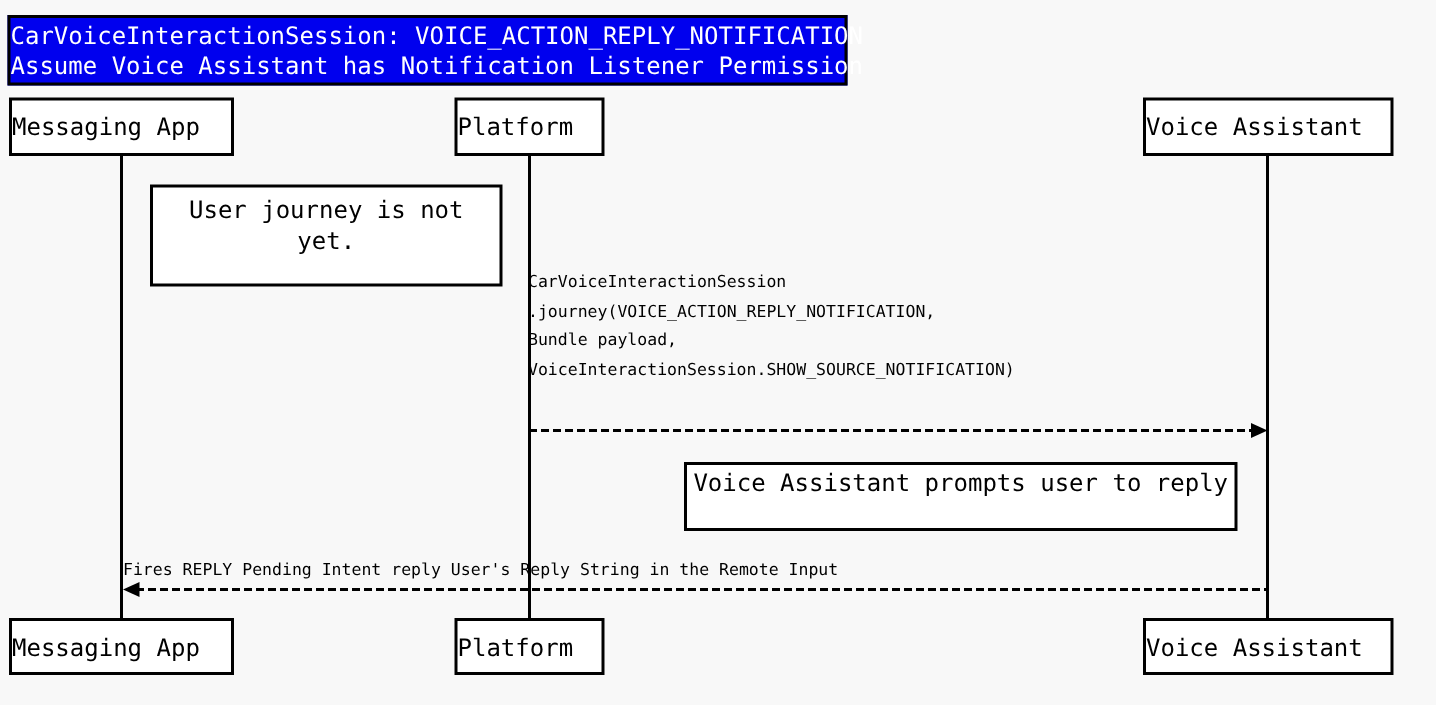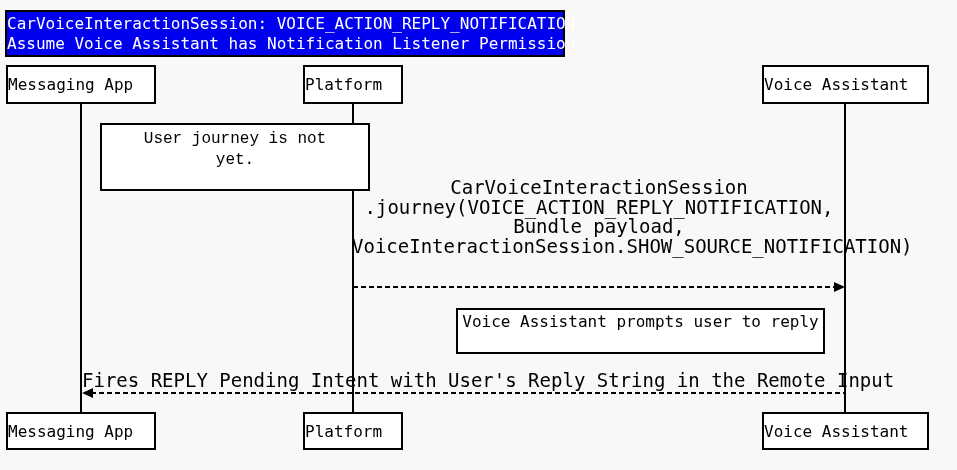--- a/index.html
+++ b/index.html
@@ -53,22 +53,22 @@
     position: absolute;
     box-sizing: border-box;
     background: #ffffff;
     border: 2px solid #000;
     text-align: center;
     font-size: 16px;
     white-space: nowrap;
   }
   .msg-label {
     position: absolute;
-    text-align: center;
-    font-size: 19px;
+    text-align: left;
+    font-size: 11px;
     white-space: nowrap;
   }
   .arrow {
     position: absolute;
     height: 10px;
   }
   .arrow .shaft {
     position: absolute;
     top: 4px;
     height: 2px;
@@ -110,21 +110,21 @@
   <div class="actor" style="left:6px;top:65px;width:150px;height:39px;">
     <span>Messaging App</span>
   </div>
   <div class="actor" style="left:303px;top:65px;width:100px;height:39px;">
     <span>Platform</span>
   </div>
   <div class="actor" style="left:762px;top:65px;width:167px;height:39px;">
     <span>Voice Assistant</span>
   </div>
 
-  <div class="note" style="left:100px;top:123px;width:270px;height:68px;line-height:21px;padding-top:4px;font-family:Liberation Mono, monospace;">
+  <div class="note" style="left:100px;top:123px;width:235px;height:68px;line-height:21px;padding-top:4px;">
     <div>User journey is not</div>
     <div>yet.</div>
   </div>
 
   <div class="msg-label" style="left:352px;top:178px;width:494px;line-height:19.5px;">
     <div>CarVoiceInteractionSession</div>
     <div>.journey(VOICE_ACTION_REPLY_NOTIFICATION,</div>
     <div>Bundle payload,</div>
     <div>VoiceInteractionSession.SHOW_SOURCE_NOTIFICATION)</div>
   </div>
@@ -132,21 +132,21 @@
   <div class="arrow to-right" style="left:353px;top:282px;width:492px;">
     <div class="shaft"></div>
     <div class="head-right"></div>
   </div>
 
   <div class="note" style="left:456px;top:308px;width:369px;height:46px;line-height:20px;padding-top:2px;">
     <div>Voice Assistant prompts user to reply</div>
   </div>
 
   <div class="msg-label" style="left:82px;top:372px;width:764px;line-height:16px;">
-    <div>Fires REPLY Pending Intent with User's Reply String in the Remote Input</div>
+    <div>Fires REPLY Pending Intent reply User's Reply String in the Remote Input</div>
   </div>
 
   <div class="arrow to-left" style="left:82px;top:388px;width:763px;">
     <div class="shaft"></div>
     <div class="head-left"></div>
   </div>
 
   <div class="actor" style="left:6px;top:412px;width:150px;height:38px;">
     <span>Messaging App</span>
   </div>

